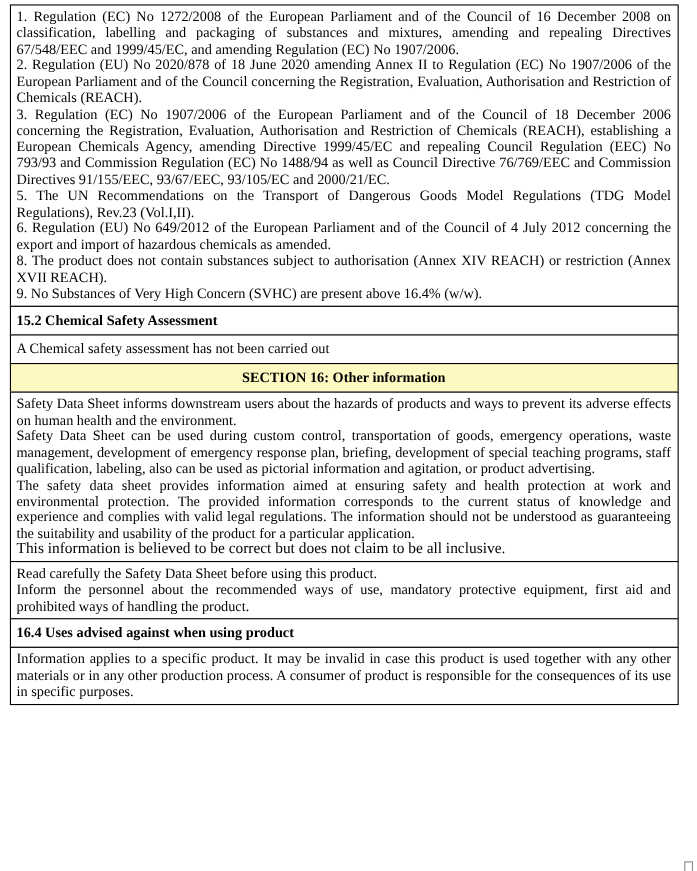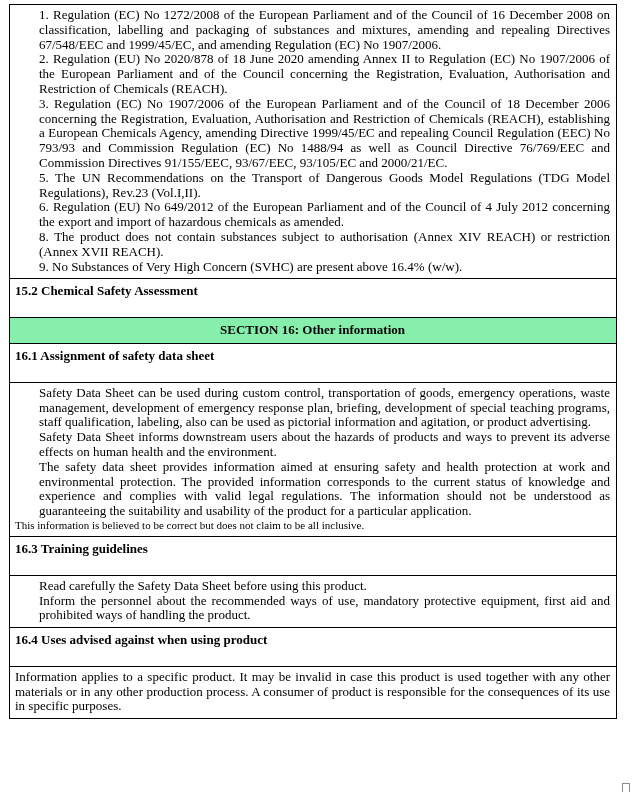--- a/index.html
+++ b/index.html
@@ -26,35 +26,35 @@
     padding: 3px 6px 4px 5px;
     font-size: 13px;
     line-height: 14.8px;
     text-align: justify;
     background: #ffffff;
   }
   .box:first-child { margin-top: 0; }
   .hdr {
     font-weight: bold;
     padding-top: 5px;
-    padding-bottom: 18px;
+    padding-bottom: 5px;
   }
   .banner {
     font-weight: bold;
     text-align: center;
     padding-top: 5px;
     padding-bottom: 5px;
   }
   .single {
     padding-top: 5px;
     padding-bottom: 5px;
   }
-  .para { text-align: justify; margin-left: 24px; }
+  .para { text-align: justify; }
   .note {
-    font-size: 11px;
+    font-size: 14px;
     line-height: 13px;
     text-align: left;
   }
   .artifact {
     position: absolute;
     left: 622px;
     top: 783px;
     width: 6px;
     height: 8px;
     border: 1px solid #8a8a8a;
@@ -71,35 +71,34 @@
     <div class="para">2. Regulation (EU) No 2020/878 of 18 June 2020 amending Annex II to Regulation (EC) No 1907/2006 of the European Parliament and of the Council concerning the Registration, Evaluation, Authorisation and Restriction of Chemicals (REACH).</div>
     <div class="para">3. Regulation (EC) No 1907/2006 of the European Parliament and of the Council of 18 December 2006 concerning the Registration, Evaluation, Authorisation and Restriction of Chemicals (REACH), establishing a European Chemicals Agency, amending Directive 1999/45/EC and repealing Council Regulation (EEC) No 793/93 and Commission Regulation (EC) No 1488/94 as well as Council Directive 76/769/EEC and Commission Directives 91/155/EEC, 93/67/EEC, 93/105/EC and 2000/21/EC.</div>
     <div class="para">5. The UN Recommendations on the Transport of Dangerous Goods Model Regulations (TDG Model Regulations), Rev.23 (Vol.I,II).</div>
     <div class="para">6. Regulation (EU) No 649/2012 of the European Parliament and of the Council of 4 July 2012 concerning the export and import of hazardous chemicals as amended.</div>
     <div class="para">8. The product does not contain substances subject to authorisation (Annex XIV REACH) or restriction (Annex XVII REACH).</div>
     <div class="para">9. No Substances of Very High Concern (SVHC) are present above 16.4% (w/w).</div>
   </div>
 
   <div class="box hdr">15.2 Chemical Safety Assessment</div>
 
+  <div class="box single">A Chemical safety assessment has not been carried out</div>
 
-  <div class="box banner" style="background: #86efac; text-align: center;">SECTION 16: Other information</div>
+  <div class="box banner" style="background: #fef9c3; text-align: center;">SECTION 16: Other information</div>
 
-  <div class="box hdr">16.1 Assignment of safety data sheet</div>
 
   <div class="box">
+    <div class="para">Safety Data Sheet informs downstream users about the hazards of products and ways to prevent its adverse effects on human health and the environment.</div>
     <div class="para">Safety Data Sheet can be used during custom control, transportation of goods, emergency operations, waste management, development of emergency response plan, briefing, development of special teaching programs, staff qualification, labeling, also can be used as pictorial information and agitation, or product advertising.</div>
-    <div class="para">Safety Data Sheet informs downstream users about the hazards of products and ways to prevent its adverse effects on human health and the environment.</div>
     <div class="para">The safety data sheet provides information aimed at ensuring safety and health protection at work and environmental protection. The provided information corresponds to the current status of knowledge and experience and complies with valid legal regulations. The information should not be understood as guaranteeing the suitability and usability of the product for a particular application.</div>
     <div class="note">This information is believed to be correct but does not claim to be all inclusive.</div>
   </div>
 
 
 
-  <div class="box hdr">16.3 Training guidelines</div>
 
   <div class="box">
     <div class="para">Read carefully the Safety Data Sheet before using this product.</div>
     <div class="para">Inform the personnel about the recommended ways of use, mandatory protective equipment, first aid and prohibited ways of handling the product.</div>
   </div>
 
   <div class="box hdr">16.4 Uses advised against when using product</div>
 
   <div class="box">Information applies to a specific product. It may be invalid in case this product is used together with any other materials or in any other production process. A consumer of product is responsible for the consequences of its use in specific purposes.</div>
 

